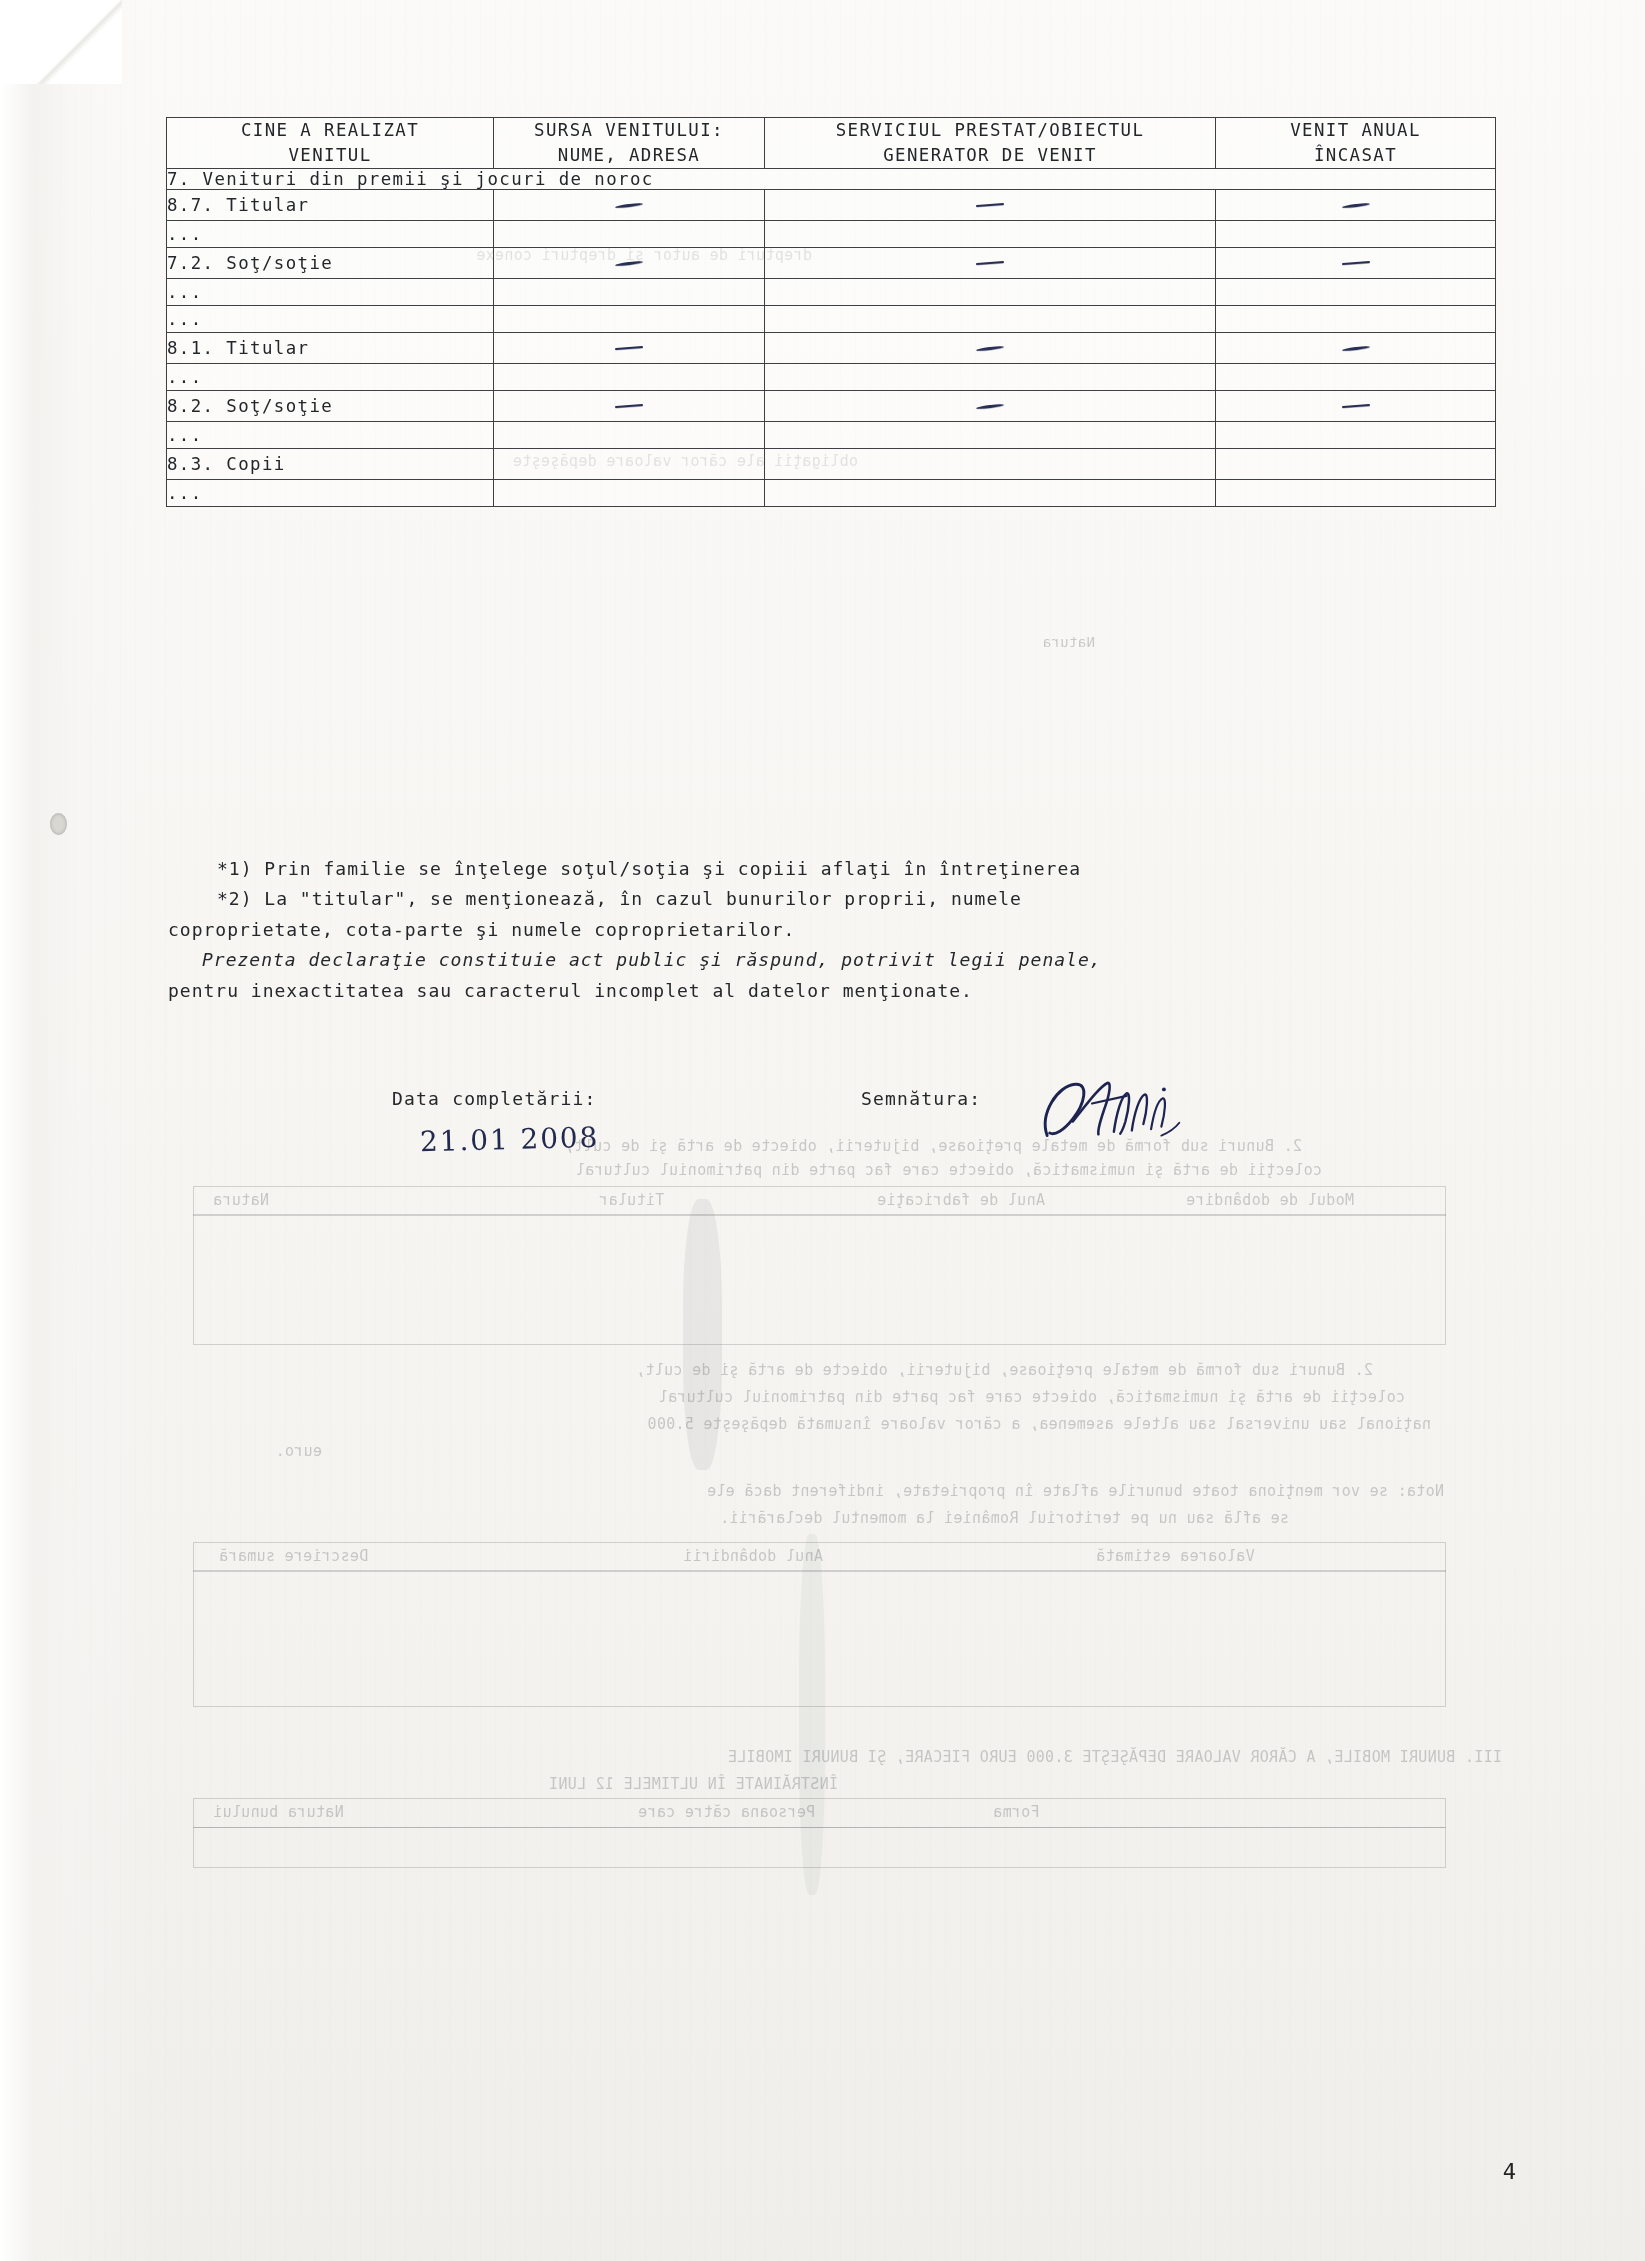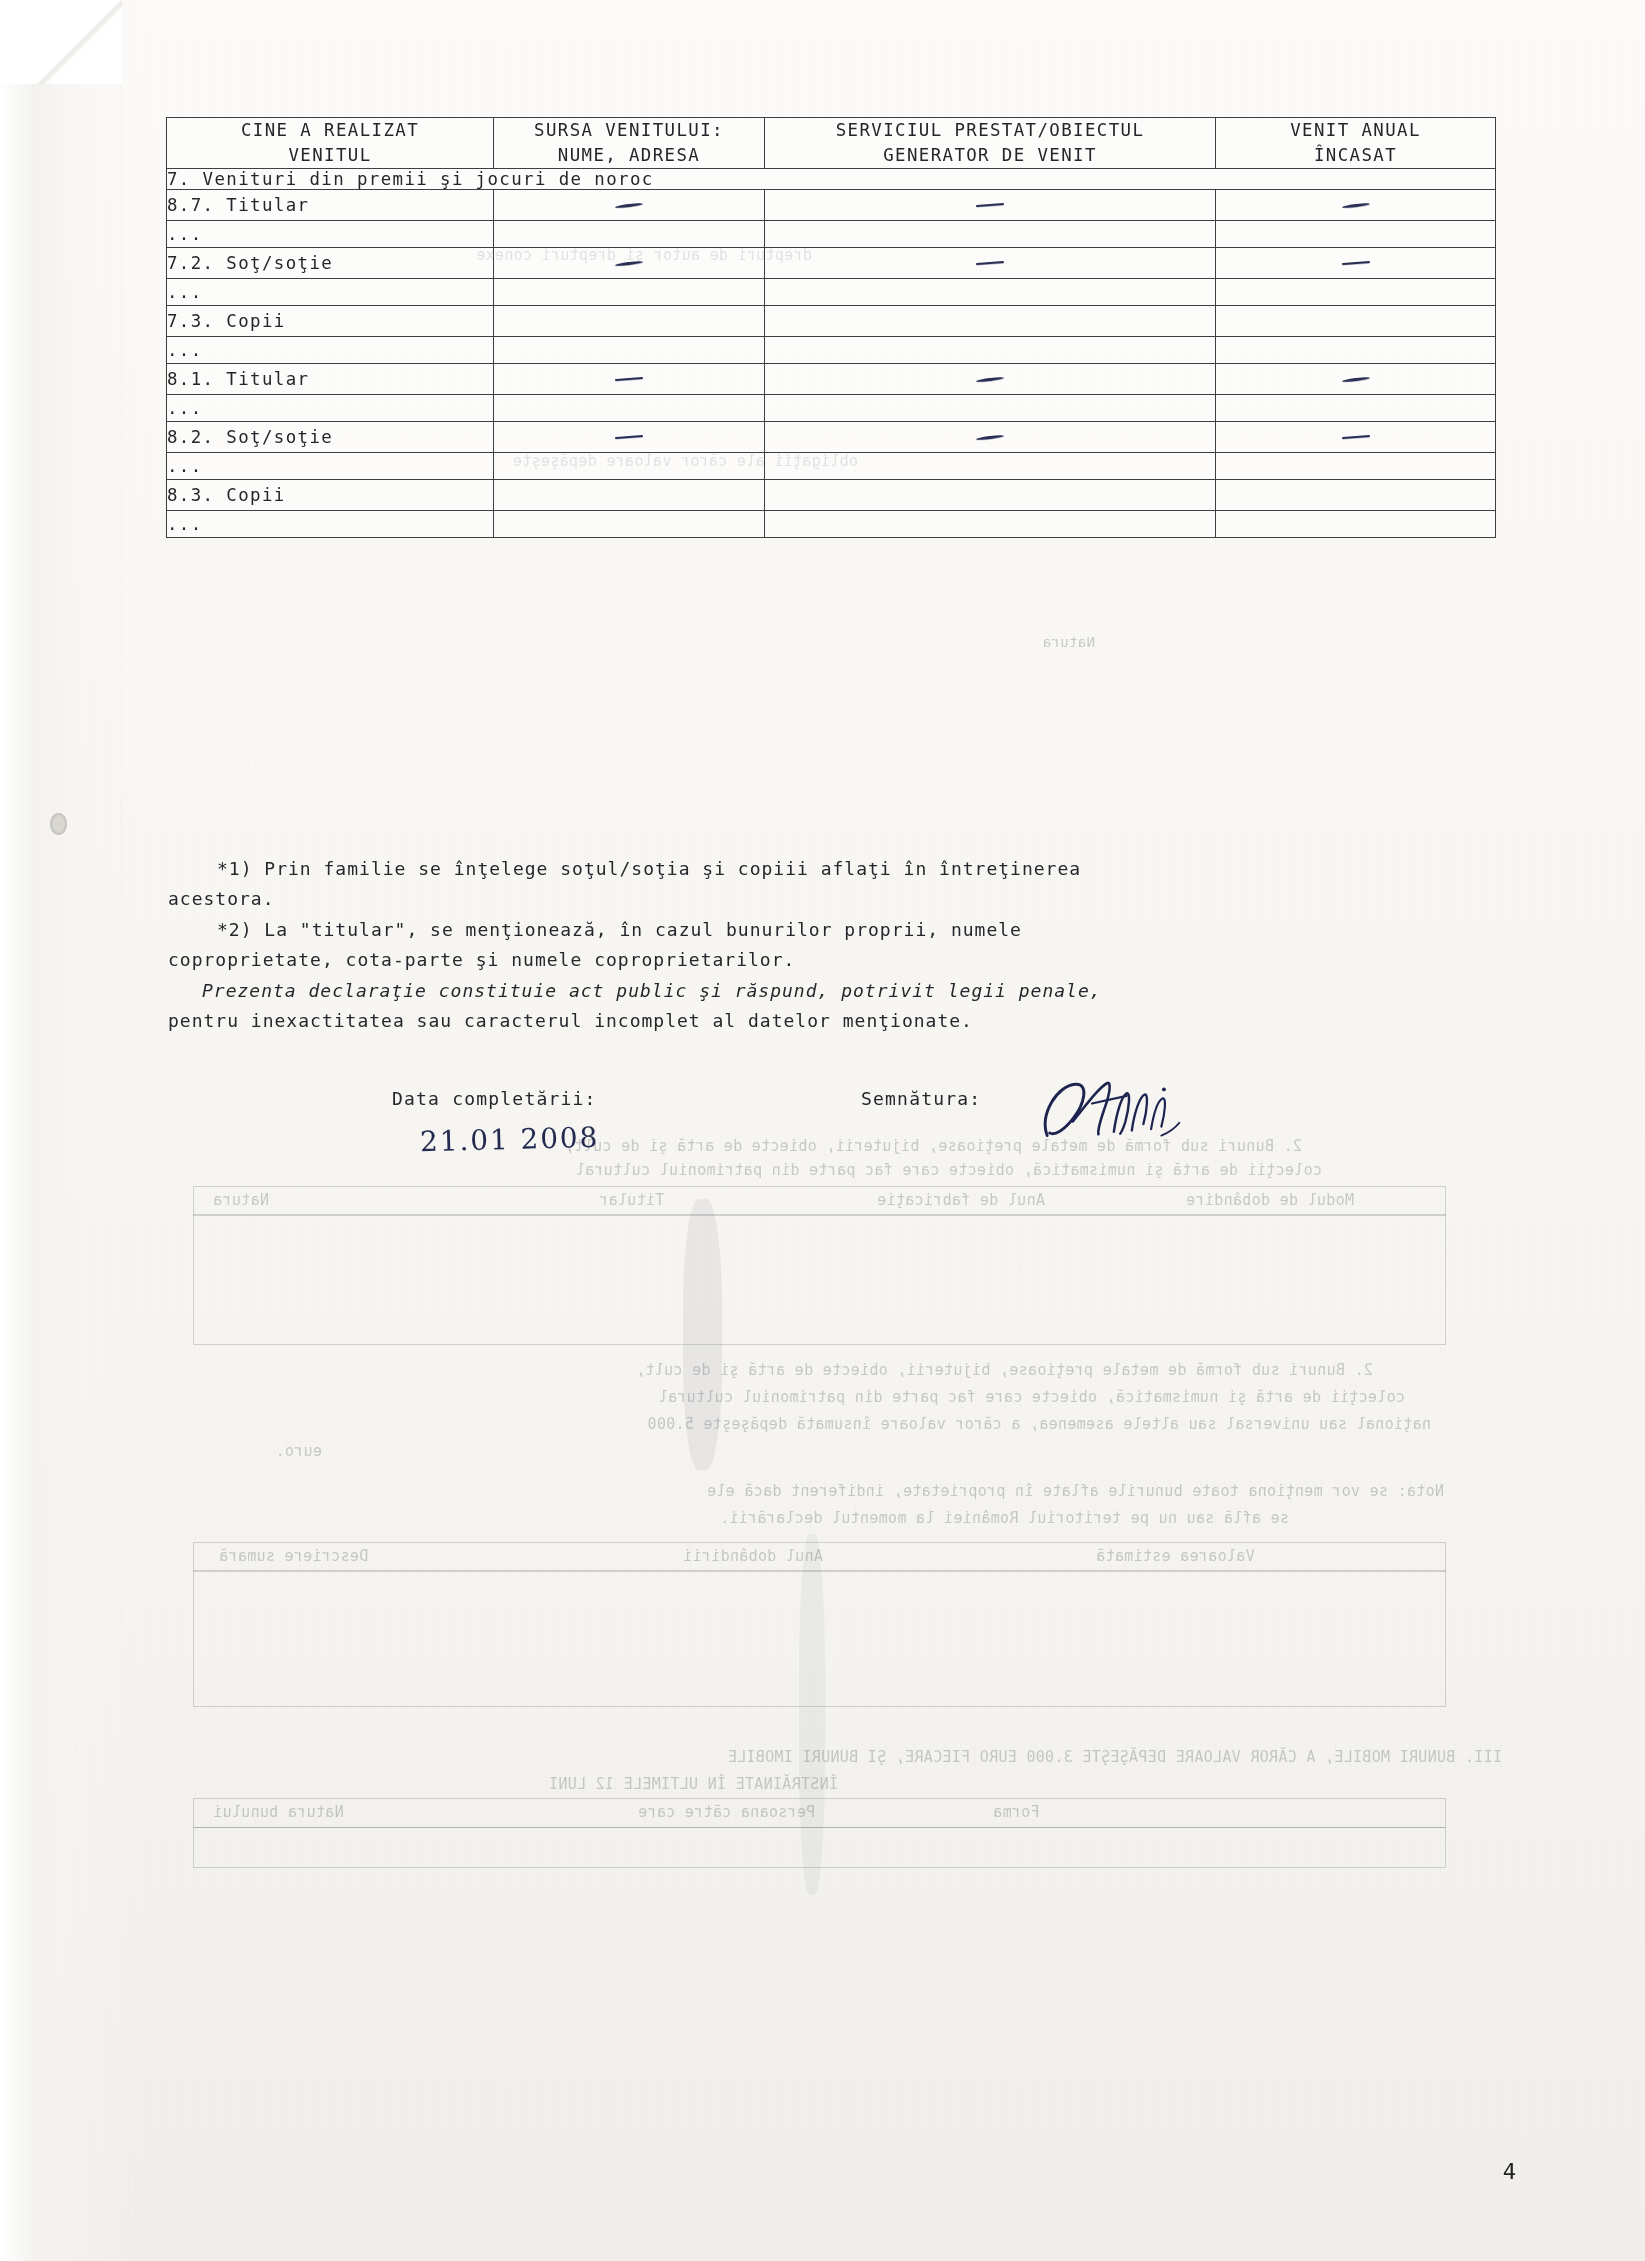--- a/index.html
+++ b/index.html
@@ -308,26 +308,20 @@
           <td class="cell"><span class="dash"></span></td>
           <td class="cell"><span class="dash"></span></td>
         </tr>
         <tr>
           <td class="dots">...</td>
           <td class="cell"></td>
           <td class="cell"></td>
           <td class="cell"></td>
         </tr>
         <tr>
-          <td class="rowlabel">7.3. Copii</td>
-          <td class="cell"></td>
-          <td class="cell"></td>
-          <td class="cell"></td>
-        </tr>
-        <tr>
           <td class="dots">...</td>
           <td class="cell"></td>
           <td class="cell"></td>
           <td class="cell"></td>
         </tr>
 
 
         <tr>
           <td class="rowlabel">8.1. Titular</td>
           <td class="cell"><span class="dash"></span></td>
@@ -363,21 +357,20 @@
           <td class="cell"></td>
           <td class="cell"></td>
           <td class="cell"></td>
         </tr>
       </tbody>
     </table>
   </div>
 
   <div class="notes">
     <p class="ind">*1) Prin familie se înţelege soţul/soţia şi copiii aflaţi în întreţinerea</p>
-    <p>acestora.</p>
     <p class="ind">*2) La "titular", se menţionează, în cazul bunurilor proprii, numele</p>
     <p>coproprietate, cota-parte şi numele coproprietarilor.</p>
     <p class="ind2">Prezenta declaraţie constituie act public şi răspund, potrivit legii penale,</p>
     <p>pentru inexactitatea sau caracterul incomplet al datelor menţionate.</p>
   </div>
 
   <div class="sig-row">
     <span class="lbl-data">Data completării:</span>
     <span class="lbl-sig">Semnătura:</span>
     <span class="date-hw">21.01 2008</span>

